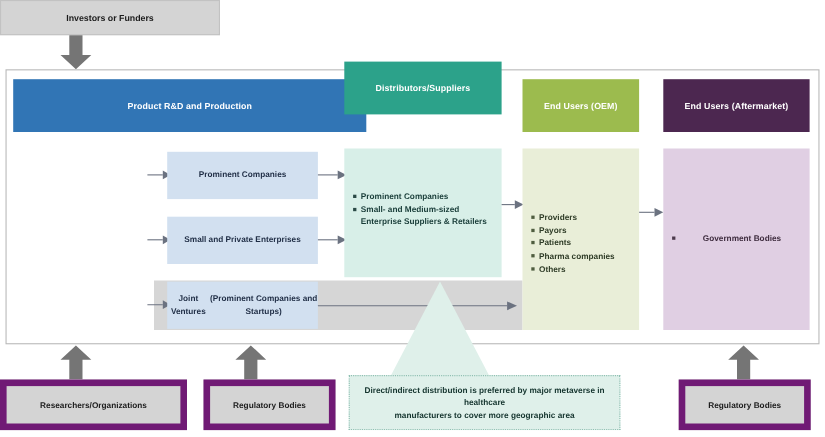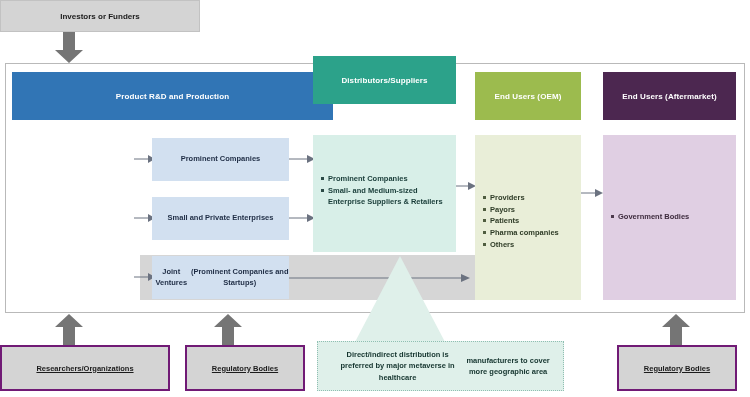--- a/index.html
+++ b/index.html
@@ -68,21 +68,21 @@
     content: "";
     position: absolute;
     left: 0;
     top: 4px;
     width: 3px;
     height: 3px;
     background: #4f5d3f;
   }
   .panel-list.teal li { color: #183c38; }
   .panel-list.teal li::before { background: #2b4a46; }
-  .panel-list.purple li { color: #3d2b3d; }
+  .panel-list.purple li { color: #3d2b3d; text-align: center; }
   .panel-list.purple li::before { background: #4c3a4c; }
 
   .sub-box {
     background: #d2e0f0;
     color: #1e2c44;
     font-size: 7.5px;
     font-weight: 700;
     line-height: 1.35;
   }
 
@@ -102,25 +102,24 @@
     border: 1px dotted #8fbfb2;
     color: #14342e;
     font-size: 7.5px;
     font-weight: 700;
     line-height: 1.5;
     padding: 0 12px;
   }
 
   .bottom-box {
     background: #d4d4d4;
-    border: 2px solid #701a75;
+    border: 6px solid #701a75;
     color: #1b1b1b;
     font-size: 7.5px;
     font-weight: 700;
-    text-decoration: underline;
   }
 
   svg { display: block; overflow: visible; }
 </style>
 </head>
 <body>
 
 <div id="stage">
 
   <div class="abs ext-box txt-center" style="left:0px; top:0px; width:200px; height:32px;">
@@ -219,21 +218,21 @@
   <div class="abs panel" style="left:603px; top:135px; width:133px; height:165px; background:#e0cfe3;">
     <ul class="panel-list purple" style="position:absolute; left:8px; top:76px; right:5px;">
       <li>Government Bodies</li>
     </ul>
   </div>
 
   <svg class="abs" style="left:355px; top:256px; width:90px; height:86px;" viewBox="0 0 90 86">
     <polygon points="45,0 90,86 0,86" fill="#dff0ea"></polygon>
   </svg>
 
-  <div class="abs callout txt-center" style="left:317px; top:341px; width:247px; height:50px; flex-direction:row;">
+  <div class="abs callout txt-center" style="left:317px; top:341px; width:247px; height:50px; flex-direction:column;">
     <span>Direct/indirect distribution is preferred by major metaverse in healthcare</span>
     <span>manufacturers to cover more geographic area</span>
   </div>
 
   <svg class="abs" style="left:52px; top:313px; width:34px; height:32px;" viewBox="0 0 34 32">
     <polygon points="17,1 31,14 23,14 23,32 11,32 11,14 3,14" fill="#757575"></polygon>
   </svg>
 
   <svg class="abs" style="left:211px; top:313px; width:34px; height:32px;" viewBox="0 0 34 32">
     <polygon points="17,1 31,14 23,14 23,32 11,32 11,14 3,14" fill="#757575"></polygon>

